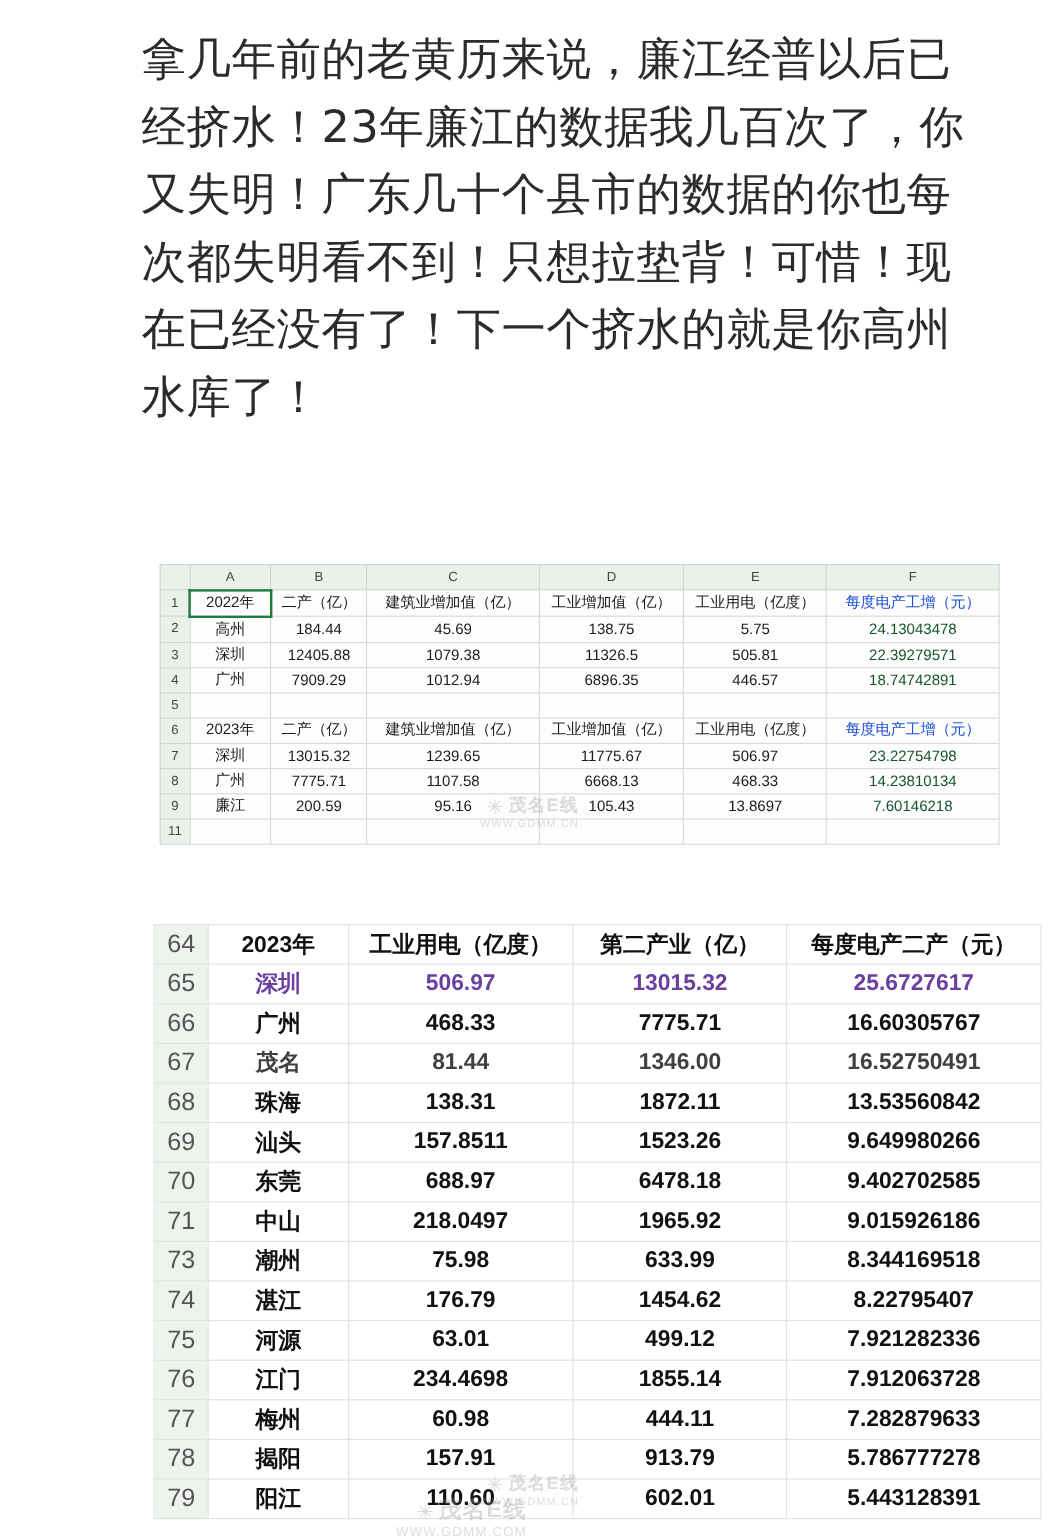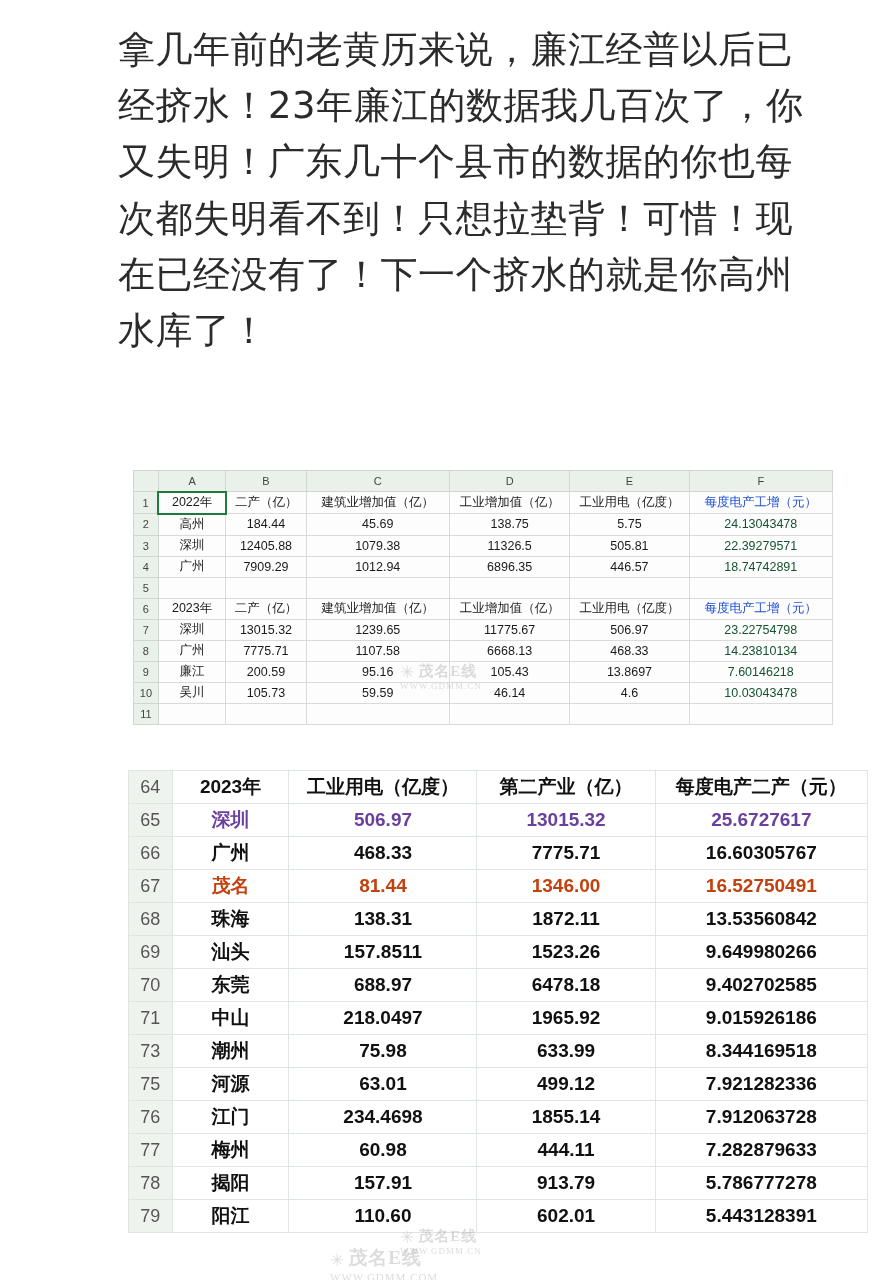--- a/index.html
+++ b/index.html
@@ -92,36 +92,36 @@
     height: 28px;
     text-align: center;
     background: #ffffff;
     font-weight: bold;
     white-space: nowrap;
   }
   .sheet2 .rowhdr {
     background: #eef3ee;
     color: #555;
     font-weight: normal;
-    font-size: 18px;
+    font-size: 21px;
     width: 42px;
   }
   .sheet2 .c-purple { color: #6a3fa0; }
-  .sheet2 .c-red    { color: #c2410c; }
+  .sheet2 .c-red    { color: #404040; }
   .sheet2 .c-dark   { color: #111; }
 
   
   .wm {
     position: absolute;
     color: rgba(150,150,150,0.33);
     font-size: 12px;
     letter-spacing: 1px;
-    text-align: left;
+    text-align: right;
     pointer-events: none;
-    font-family: Liberation Serif, serif;
+    font-family: Liberation Sans, sans-serif;
   }
   .wm .wm-main { font-size: 15px; font-weight: bold; }
   .wm .wm-sub  { font-size: 9px; }
   .wm-star {
     display: inline-block;
     transform: translateY(2px);
     font-size: 17px;
     margin-right: 3px;
   }
   .wm1 { left: 400px; top: 660px; }
@@ -220,29 +220,20 @@
       </tr>
       <tr>
         <td class="rowhdr">9</td>
         <td class="s1-label">廉江</td>
         <td>200.59</td>
         <td>95.16</td>
         <td>105.43</td>
         <td>13.8697</td>
         <td class="s1-redv">7.60146218</td>
       </tr>
-      <tr>
-        <td class="rowhdr">10</td>
-        <td class="s1-label">吴川</td>
-        <td>105.73</td>
-        <td>59.59</td>
-        <td>46.14</td>
-        <td>4.6</td>
-        <td class="s1-redv">10.03043478</td>
-      </tr>
       <tr class="s1-blank">
         <td class="rowhdr">11</td>
         <td></td>
         <td></td>
         <td></td>
         <td></td>
         <td></td>
         <td></td>
       </tr>
     </tbody>
@@ -305,20 +296,27 @@
         <td class="c-dark">218.0497</td>
         <td class="c-dark">1965.92</td>
         <td class="c-dark">9.015926186</td>
       </tr>
       <tr>
         <td class="rowhdr">73</td>
         <td class="c-dark">潮州</td>
         <td class="c-dark">75.98</td>
         <td class="c-dark">633.99</td>
         <td class="c-dark">8.344169518</td>
+      </tr>
+      <tr>
+        <td class="rowhdr">74</td>
+        <td class="c-dark">湛江</td>
+        <td class="c-dark">176.79</td>
+        <td class="c-dark">1454.62</td>
+        <td class="c-dark">8.22795407</td>
       </tr>
       <tr>
         <td class="rowhdr">75</td>
         <td class="c-dark">河源</td>
         <td class="c-dark">63.01</td>
         <td class="c-dark">499.12</td>
         <td class="c-dark">7.921282336</td>
       </tr>
       <tr>
         <td class="rowhdr">76</td>

